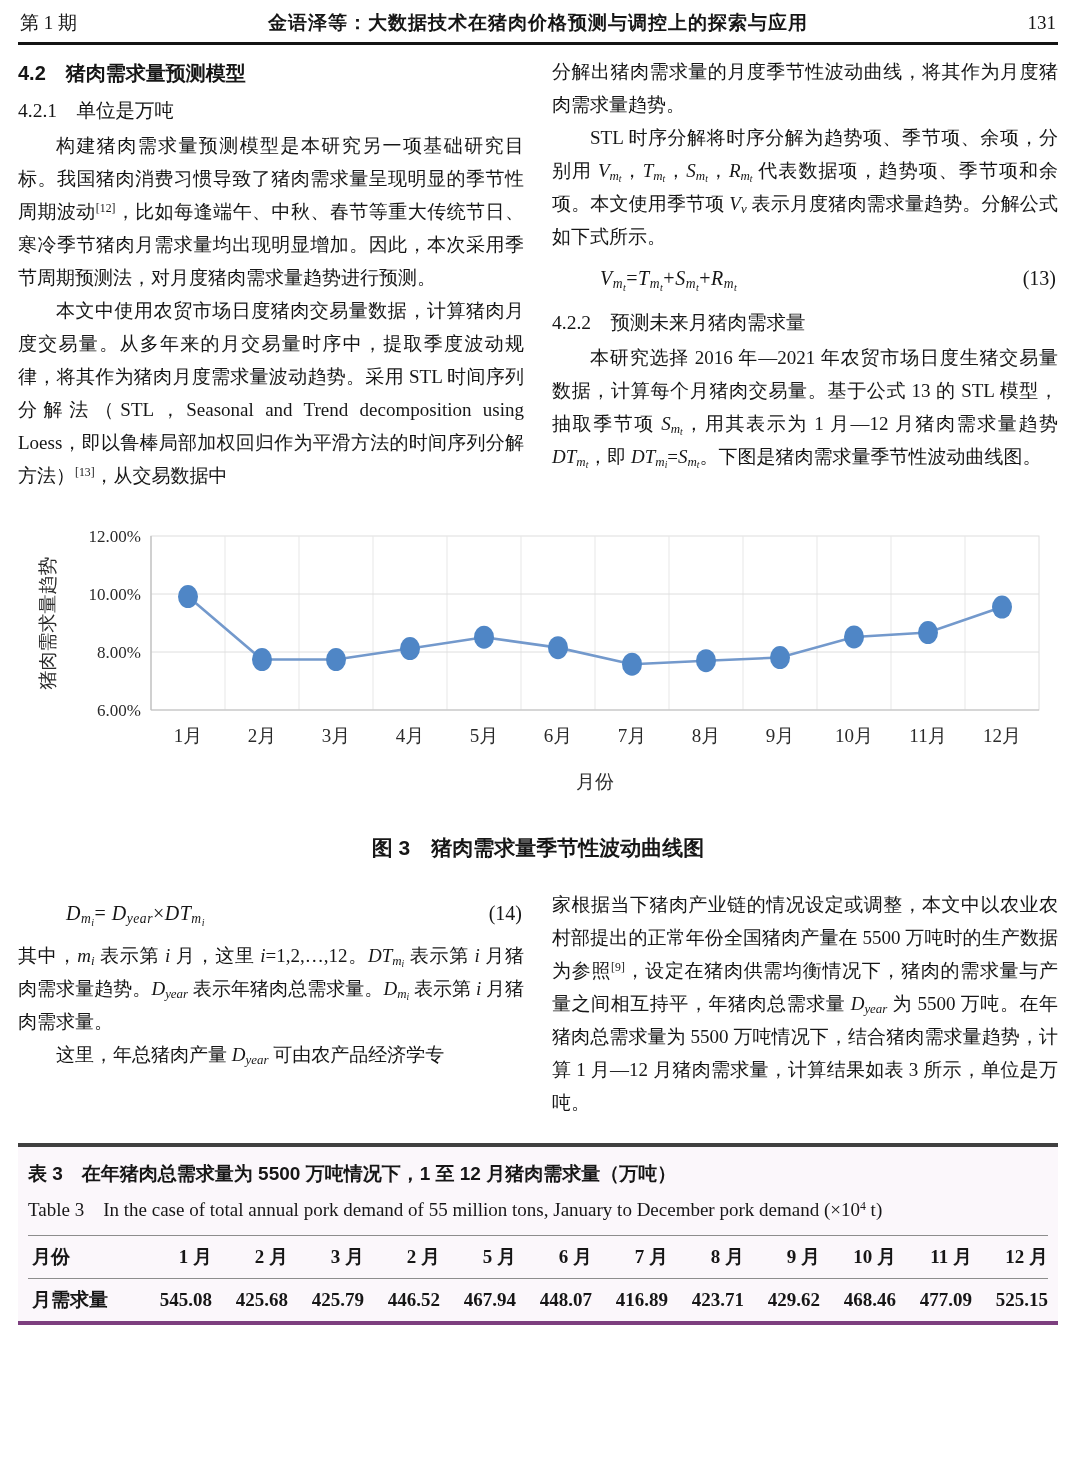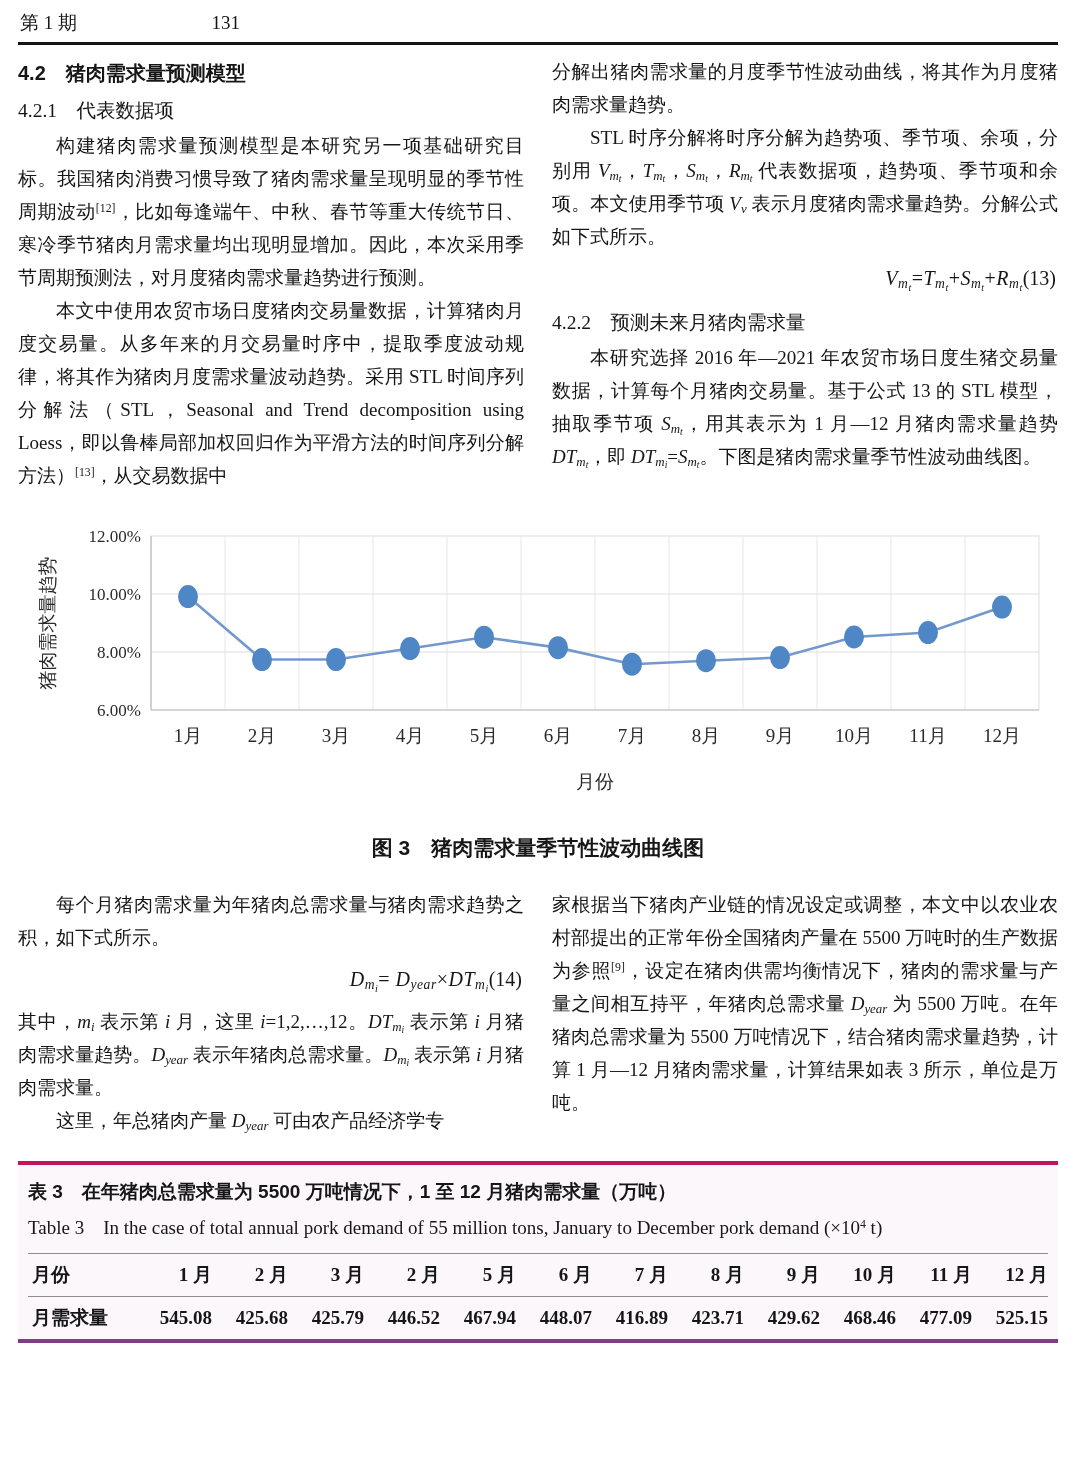--- a/index.html
+++ b/index.html
@@ -25,61 +25,62 @@
   .h-sub  { font-size:19.5px; line-height:37px; text-align:left; }
   p.indent { text-indent:2em; }
 
   
   .seg-i    { font-style:italic; }
   .seg-sub  { font-style:italic; font-size:0.68em; vertical-align:-0.22em; line-height:1; }
   .seg-ssub { font-style:italic; font-size:0.5em;  vertical-align:-0.55em; line-height:1; }
   .seg-sup  { font-size:0.62em; vertical-align:0.55em; line-height:1; }
 
   
-  .equation { display:flex; justify-content:flex-end; align-items:baseline; padding:9px 2px 9px 2.4em; font-size:20px; }
+  .equation { display:flex; justify-content:space-between; align-items:baseline; padding:9px 2px 9px 2.4em; font-size:20px; }
   .eq-body  { letter-spacing:0.5px; }
   .eq-num   { font-style:normal; }
 
   
   .figure { margin-top:26px; }
   #chart-svg { display:block; }
   #chart-svg .tick   { font:17px "Liberation Serif", serif; fill:#2a2a2a; }
   #chart-svg .xtick  { font:19px "Liberation Serif", serif; fill:#2a2a2a; }
   #chart-svg .atitle { font:19px "Liberation Serif", serif; fill:#2a2a2a; }
   .fig-caption-zh { text-align:center; font-family:"Liberation Sans", sans-serif; font-weight:700; font-size:21px; margin-top:16px; }
   .fig-caption-en { text-align:center; font-size:19px; margin-top:12px; }
 
   .columns.lower { margin-top:26px; }
 
   
-  .table-section { margin-top:24px; border-top:4px solid #be185d; border-bottom:4px solid #7d3f7f; background:#fbf7fb; padding:10px 10px 0; }
+  .table-section { margin-top:24px; border-top:4px solid #404040; border-bottom:4px solid #7d3f7f; background:#fbf7fb; padding:10px 10px 0; }
   .tbl-cap-zh { font-family:"Liberation Sans", sans-serif; font-weight:700; font-size:19px; margin:4px 0 10px; }
   .tbl-cap-en { font-size:19px; margin-bottom:12px; }
   table.demand { width:100%; border-collapse:collapse; }
   table.demand thead tr { border-top:1.5px solid #8d8d8d; border-bottom:1.5px solid #8d8d8d; }
   table.demand th, table.demand td { font-size:19px; padding:8px 0; text-align:right; }
   table.demand th { font-weight:700; }
   table.demand .rowhead { text-align:left; width:108px; padding-left:4px; }
   table.demand td { font-weight:bold; }
 </style>
 </head>
 <body>
 
 <div class="page">
 
   <div class="pg-header">
     <span class="left">第 1 期</span>
+    <span class="center">金语泽等：大数据技术在猪肉价格预测与调控上的探索与应用</span>
     <span class="right">131</span>
   </div>
   <div class="header-rule"></div>
 
   <div class="columns">
     <div class="col">
       <div class="h-bold">4.2　猪肉需求量预测模型</div>
-      <div class="h-sub">4.2.1　代表数据项</div>
+      <div class="h-sub">4.2.1　单位是万吨</div>
       <p class="indent"><span>构建猪肉需求量预测模型是本研究另一项基础研究目标。我国猪肉消费习惯导致了猪肉需求量呈现明显的季节性周期波动</span><span class="seg-sup">[12]</span><span>，比如每逢端午、中秋、春节等重大传统节日、寒冷季节猪肉月需求量均出现明显增加。因此，本次采用季节周期预测法，对月度猪肉需求量趋势进行预测。</span></p>
       <p class="indent"><span>本文中使用农贸市场日度猪肉交易量数据，计算猪肉月度交易量。从多年来的月交易量时序中，提取季度波动规律，将其作为猪肉月度需求量波动趋势。采用 STL 时间序列分解法（STL，Seasonal and Trend decomposition using Loess，即以鲁棒局部加权回归作为平滑方法的时间序列分解方法）</span><span class="seg-sup">[13]</span><span>，从交易数据中</span></p>
     </div>
     <div class="col">
       <p><span>分解出猪肉需求量的月度季节性波动曲线，将其作为月度猪肉需求量趋势。</span></p>
       <p class="indent"><span>STL 时序分解将时序分解为趋势项、季节项、余项，分别用 </span><span class="seg-i">V</span><span class="seg-sub">m</span><span class="seg-ssub">t</span><span>，</span><span class="seg-i">T</span><span class="seg-sub">m</span><span class="seg-ssub">t</span><span>，</span><span class="seg-i">S</span><span class="seg-sub">m</span><span class="seg-ssub">t</span><span>，</span><span class="seg-i">R</span><span class="seg-sub">m</span><span class="seg-ssub">t</span><span> 代表数据项，趋势项、季节项和余项。本文使用季节项 </span><span class="seg-i">V</span><span class="seg-sub">v</span><span> 表示月度猪肉需求量趋势。分解公式如下式所示。</span></p>
       <div class="equation">
         <span class="eq-body"><span class="seg-i">V</span><span class="seg-sub">m</span><span class="seg-ssub">t</span><span>=</span><span class="seg-i">T</span><span class="seg-sub">m</span><span class="seg-ssub">t</span><span>+</span><span class="seg-i">S</span><span class="seg-sub">m</span><span class="seg-ssub">t</span><span>+</span><span class="seg-i">R</span><span class="seg-sub">m</span><span class="seg-ssub">t</span></span>
         <span class="eq-num">(13)</span>
       </div>
@@ -136,21 +137,20 @@
         <text x="910" y="224" text-anchor="middle" class="xtick">11月</text>
         <text x="984" y="224" text-anchor="middle" class="xtick">12月</text>
         <text x="36" y="105" text-anchor="middle" class="atitle" transform="rotate(-90 36 105)">猪肉需求量趋势</text>
         <text x="577" y="270" text-anchor="middle" class="atitle">月份</text>
       </svg>
     <div class="fig-caption-zh">图 3　猪肉需求量季节性波动曲线图</div>
   </div>
 
   <div class="columns lower">
     <div class="col">
-      <p class="indent"><span>每个月猪肉需求量为年猪肉总需求量与猪肉需求趋势之积，如下式所示。</span></p>
       <div class="equation">
         <span class="eq-body"><span class="seg-i">D</span><span class="seg-sub">m</span><span class="seg-ssub">i</span><span>= </span><span class="seg-i">D</span><span class="seg-sub">year</span><span>×</span><span class="seg-i">DT</span><span class="seg-sub">m</span><span class="seg-ssub">i</span></span>
         <span class="eq-num">(14)</span>
       </div>
       <p><span>其中，</span><span class="seg-i">m</span><span class="seg-sub">i</span><span> 表示第 </span><span class="seg-i">i</span><span> 月，这里 </span><span class="seg-i">i</span><span>=1,2,…,12。</span><span class="seg-i">DT</span><span class="seg-sub">m</span><span class="seg-ssub">i</span><span> 表示第 </span><span class="seg-i">i</span><span> 月猪肉需求量趋势。</span><span class="seg-i">D</span><span class="seg-sub">year</span><span> 表示年猪肉总需求量。</span><span class="seg-i">D</span><span class="seg-sub">m</span><span class="seg-ssub">i</span><span> 表示第 </span><span class="seg-i">i</span><span> 月猪肉需求量。</span></p>
       <p class="indent"><span>这里，年总猪肉产量 </span><span class="seg-i">D</span><span class="seg-sub">year</span><span> 可由农产品经济学专</span></p>
     </div>
     <div class="col">
       <p><span>家根据当下猪肉产业链的情况设定或调整，本文中以农业农村部提出的正常年份全国猪肉产量在 5500 万吨时的生产数据为参照</span><span class="seg-sup">[9]</span><span>，设定在猪肉供需均衡情况下，猪肉的需求量与产量之间相互持平，年猪肉总需求量 </span><span class="seg-i">D</span><span class="seg-sub">year</span><span> 为 5500 万吨。在年猪肉总需求量为 5500 万吨情况下，结合猪肉需求量趋势，计算 1 月—12 月猪肉需求量，计算结果如表 3 所示，单位是万吨。</span></p>
     </div>

